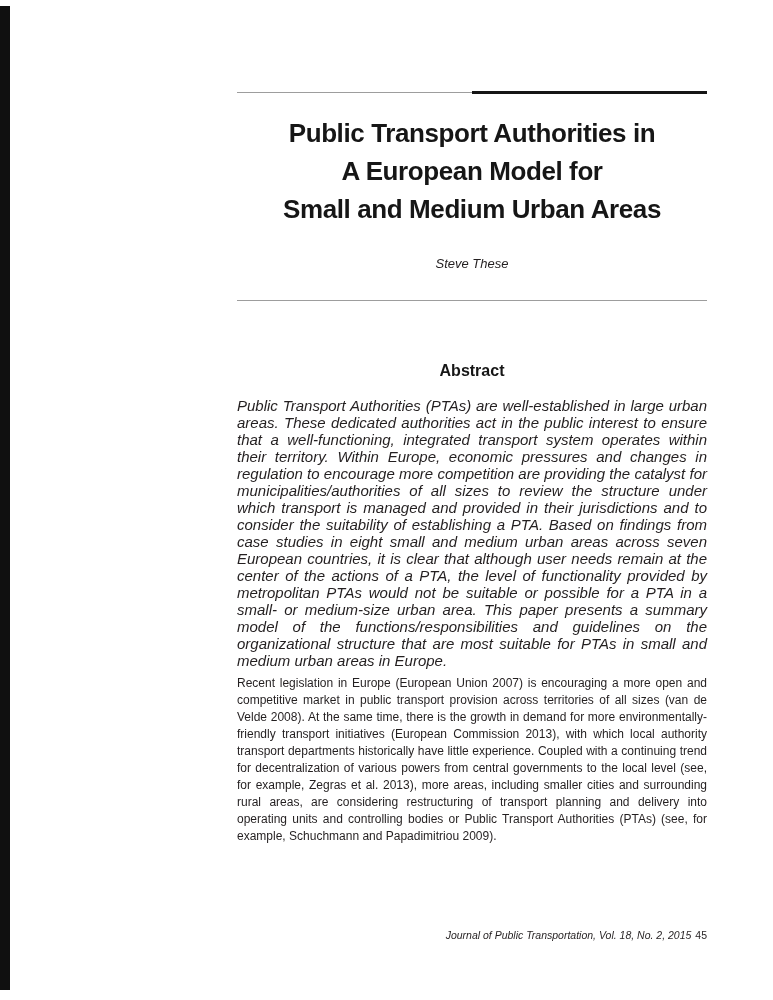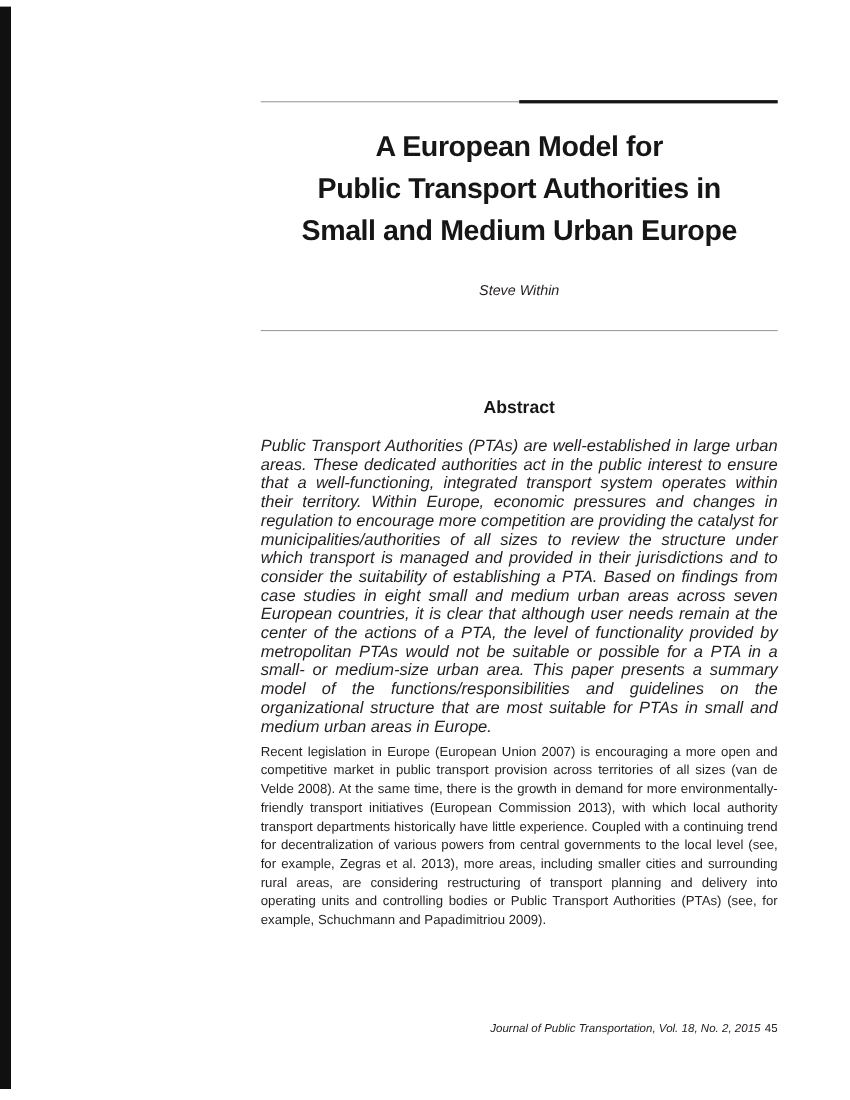--- a/index.html
+++ b/index.html
@@ -119,27 +119,27 @@
   <div class="edge-bar"></div>
 
   <div class="content">
 
     <div class="rule rule-top">
       <span class="thin"></span>
       <span class="thick-right"></span>
     </div>
 
     <h1 class="title">
+      <span>Public Transport Authorities in</span>
       <span>A European Model for</span>
-      <span>Public Transport Authorities in</span>
-      <span>Small and Medium Urban Europe</span>
+      <span>Small and Medium Urban Areas</span>
     </h1>
 
     <div class="author-block">
-      <div>Steve Within</div>
+      <div>Steve These</div>
     </div>
 
     <div class="rule rule-bottom">
       <span class="thin"></span>
     </div>
 
     <h2 class="abstract-heading">Abstract</h2>
 
     <p class="abstract-body">Public Transport Authorities (PTAs) are well-established in large urban areas. These dedicated authorities act in the public interest to ensure that a well-functioning, integrated transport system operates within their territory. Within Europe, economic pressures and changes in regulation to encourage more competition are providing the catalyst for municipalities/authorities of all sizes to review the structure under which transport is managed and provided in their jurisdictions and to consider the suitability of establishing a PTA. Based on findings from case studies in eight small and medium urban areas across seven European countries, it is clear that although user needs remain at the center of the actions of a PTA, the level of functionality provided by metropolitan PTAs would not be suitable or possible for a PTA in a small- or medium-size urban area. This paper presents a summary model of the functions/responsibilities and guidelines on the organizational structure that are most suitable for PTAs in small and medium urban areas in Europe.</p>
 

